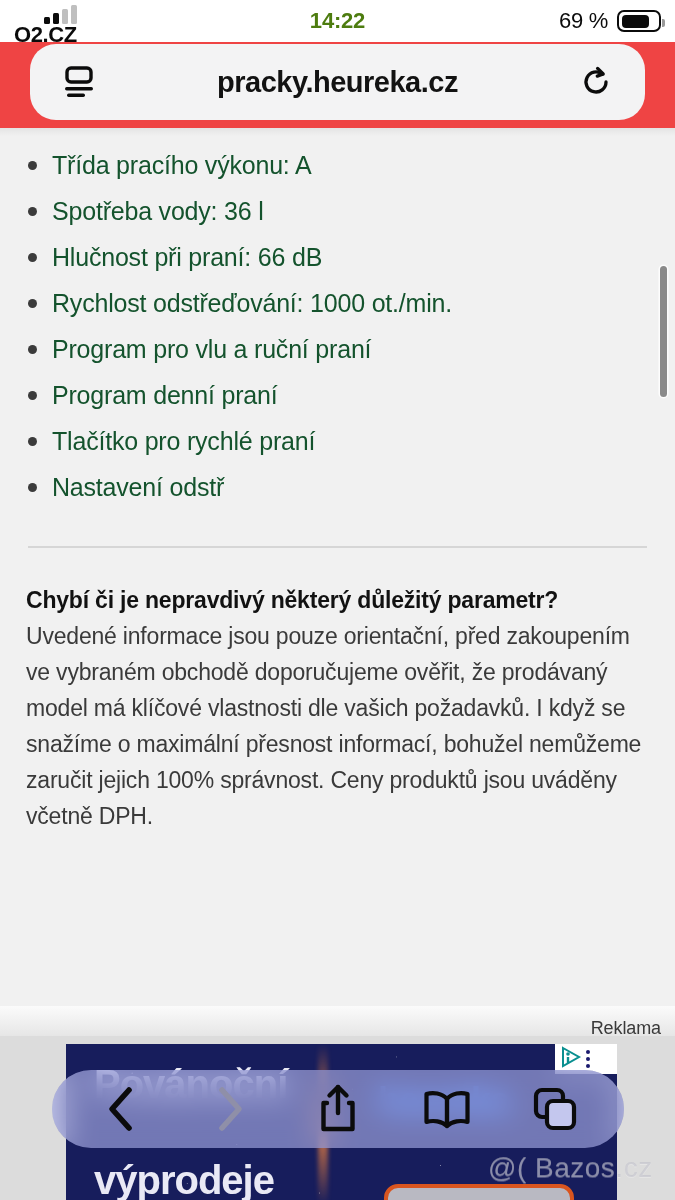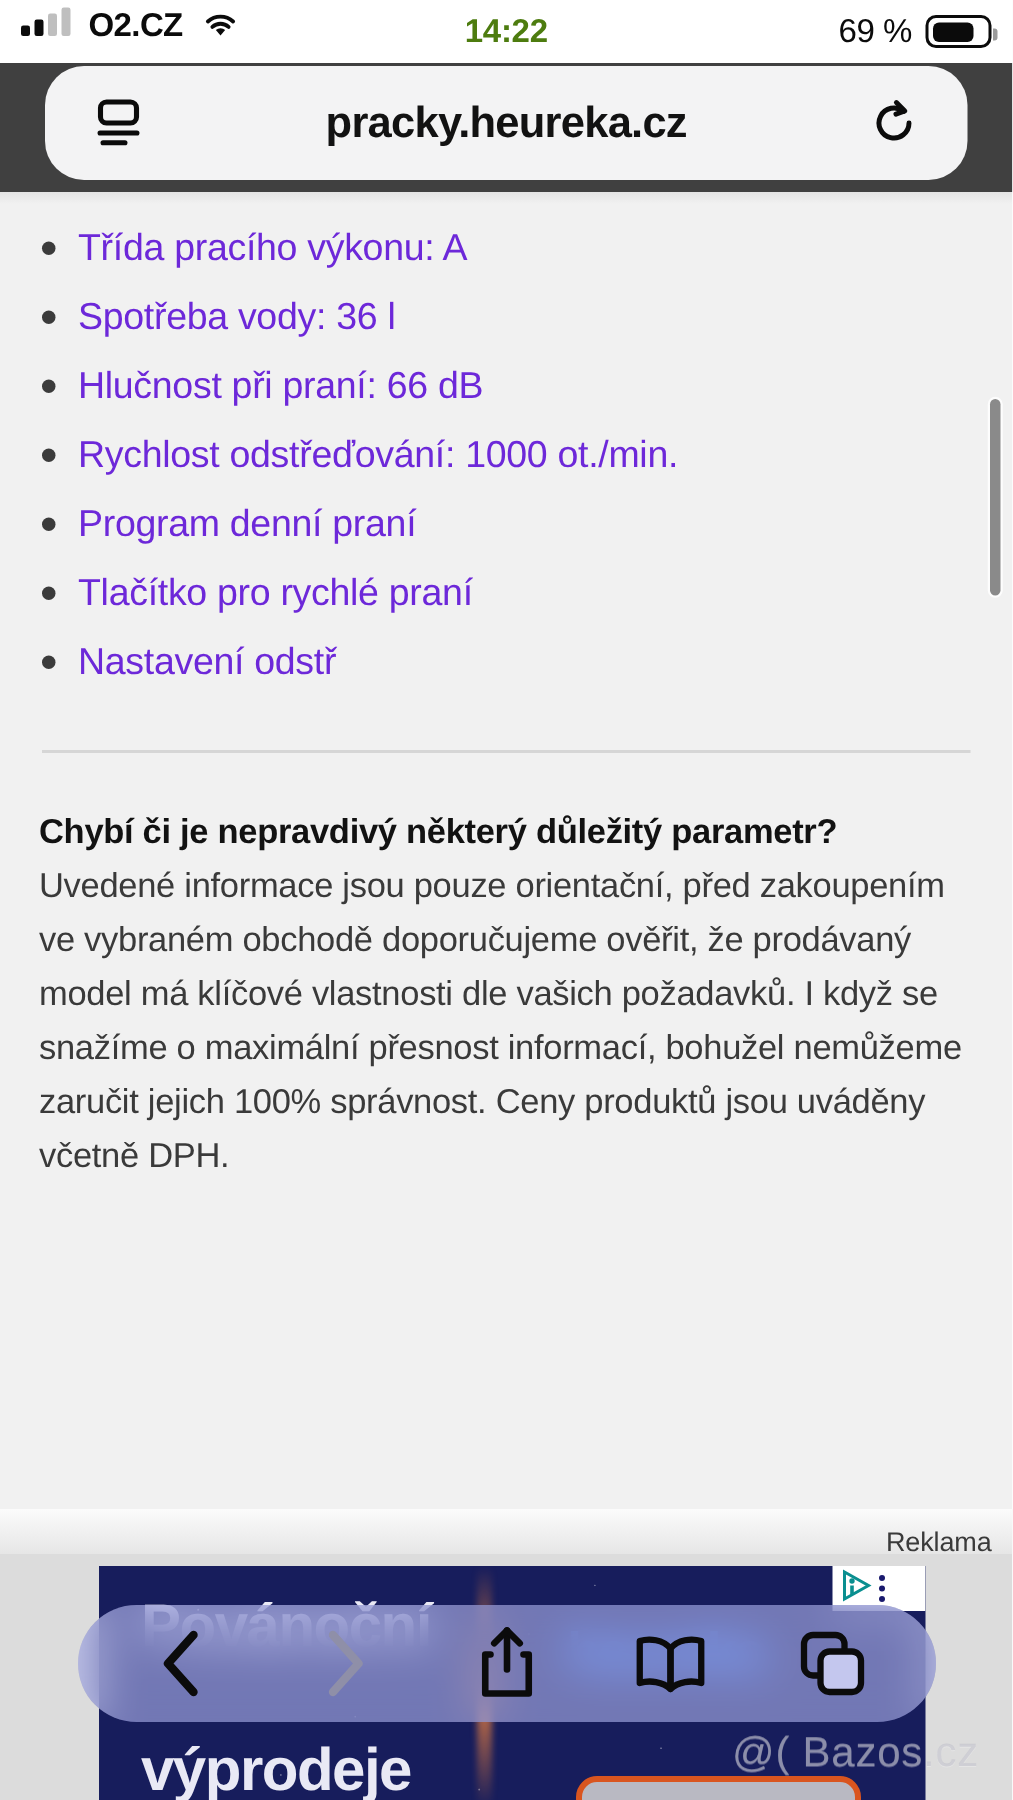--- a/index.html
+++ b/index.html
@@ -17,21 +17,21 @@
     background:#ffffff;
   }
 
   
   #statusbar{
     position:absolute; left:0; top:0; width:675px; height:42px;
     background:#ffffff; z-index:40;
   }
   .sb-left{
     position:absolute; left:14px; top:6px;
-    display:flex; align-items:flex-start; gap:12px; height:30px;
+    display:flex; align-items:flex-end; gap:0; height:30px;flex-direction:column;
   }
   .bars{ display:flex; align-items:flex-end; gap:3px; height:18px; }
   .bars i{ display:block; width:6px; border-radius:1.5px; background:#bfbfbf; }
   .bars i.on{ background:#0b0b0b; }
   .bars i:nth-child(1){ height:7px; }
   .bars i:nth-child(2){ height:11px; }
   .bars i:nth-child(3){ height:15px; }
   .bars i:nth-child(4){ height:19px; }
   .carrier{
     font-size:22px; font-weight:700; color:#0b0b0b; letter-spacing:-0.4px;
@@ -57,21 +57,21 @@
     width:63%; background:#0b0b0b; border-radius:4px;
   }
   .batt-tip{
     position:absolute; right:-6px; top:7px; width:3px; height:8px;
     background:#9a9a9a; border-radius:0 2px 2px 0;
   }
 
   
   #addrwrap{
     position:absolute; left:0; top:42px; width:675px; height:86px;
-    background:#404040; z-index:40;
+    background:#ef4444; z-index:40;
   }
   #addrbar{
     position:absolute; left:30px; top:2px; width:615px; height:76px;
     background:#f3f3f4; border-radius:26px;
     display:flex; align-items:center;
   }
   .aa-icon{
     position:absolute; left:26px; top:50%; transform:translateY(-50%);
     width:46px; height:46px; display:flex; align-items:center; justify-content:center;
   }
@@ -94,21 +94,21 @@
     content:""; position:absolute; left:0; top:0; width:675px; height:8px;
     background:linear-gradient(to bottom, #e4e4e4, #f1f1f1);
   }
   ul.specs{ list-style:none; margin:14px 0 0 0; padding:0; }
   ul.specs li{
     position:relative;
     padding:0 57px 0 52px;
     margin:0;
     height:46px;
     display:flex; align-items:center;
-    font-size:25px; color:#6d28d9; letter-spacing:-0.2px;
+    font-size:25px; color:#14532d; letter-spacing:-0.2px;
   }
   ul.specs li::before{
     content:""; position:absolute; left:28px; top:50%;
     width:9px; height:9px; margin-top:-4.5px;
     background:#3b3b3b; border-radius:50%;
   }
   .rule{
     margin:36px 28px 0 28px; height:2px; background:#d6d6d6;
   }
   .disclaimer{
@@ -268,20 +268,21 @@
     </div>
   </div>
 
   <div id="content">
 
     <ul class="specs" id="spec-list">
         <li>Třída pracího výkonu: A</li>
         <li>Spotřeba vody: 36 l</li>
         <li>Hlučnost při praní: 66 dB</li>
         <li>Rychlost odstřeďování: 1000 ot./min.</li>
+        <li>Program pro vlu a ruční praní</li>
         <li>Program denní praní</li>
         <li>Tlačítko pro rychlé praní</li>
         <li>Nastavení odstř</li>
       </ul>
 
     <div class="rule"></div>
 
     <p class="disclaimer">
       <b>Chybí či je nepravdivý některý důležitý parametr?</b><span> Uvedené informace jsou pouze orientační, před zakoupením ve vybraném obchodě doporučujeme ověřit, že prodávaný model má klíčové vlastnosti dle vašich požadavků. I když se snažíme o maximální přesnost informací, bohužel nemůžeme zaručit jejich 100% správnost. Ceny produktů jsou uváděny včetně DPH.</span>
     </p>

